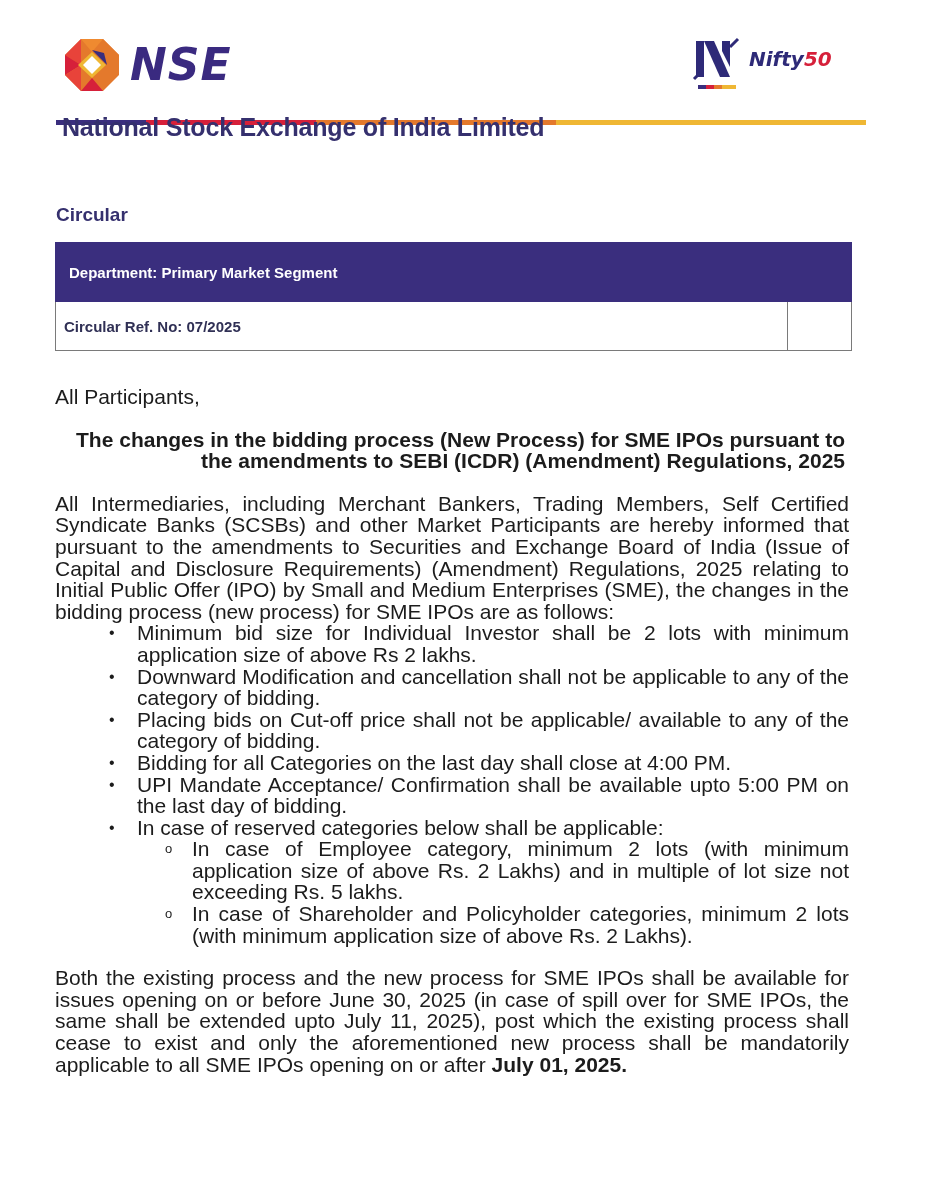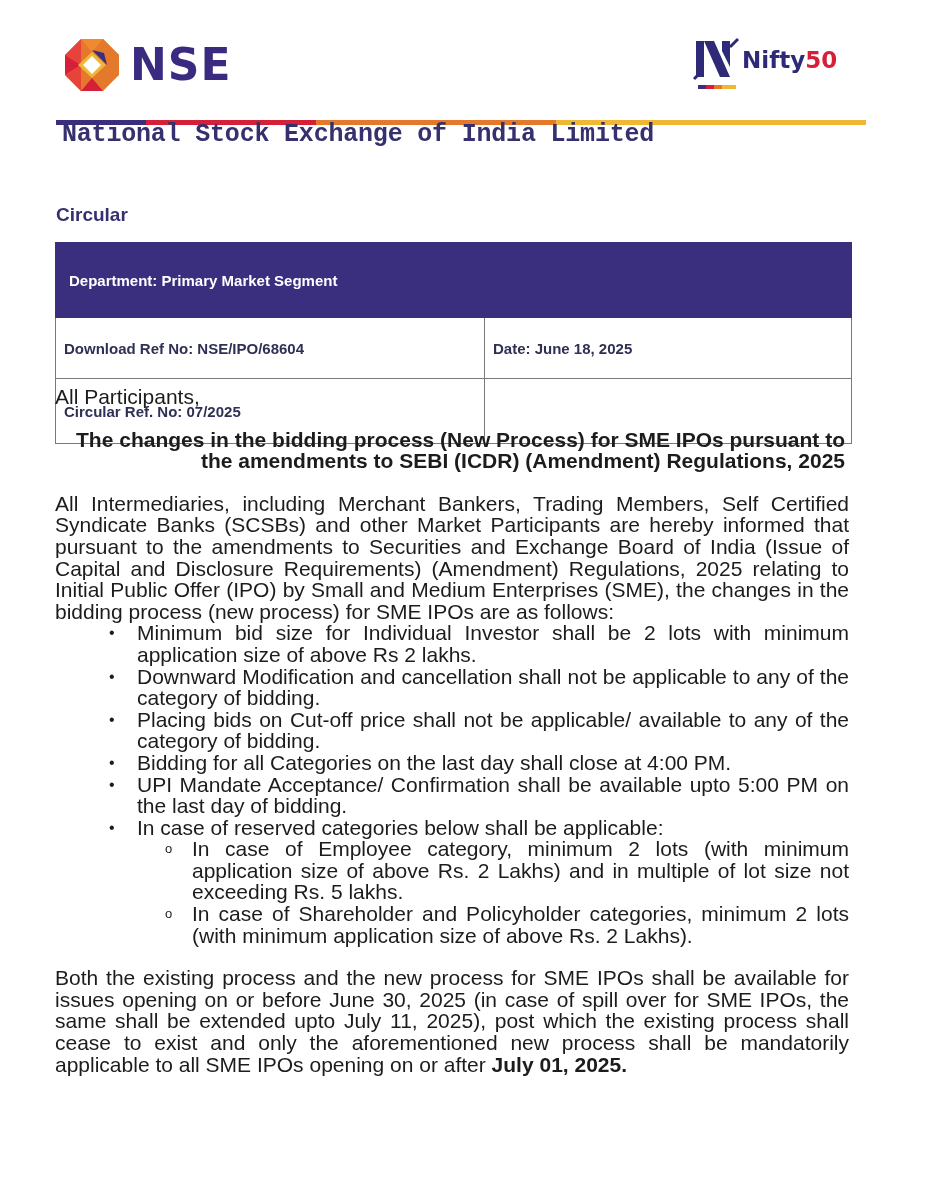--- a/index.html
+++ b/index.html
@@ -1,44 +1,44 @@
 <!DOCTYPE html>
 <html><head>
 <meta charset="utf-8">
 <style>
   html, body { margin: 0; padding: 0; background: #ffffff; }
   body { width: 927px; height: 1200px; position: relative; overflow: hidden;
          font-family: "Liberation Sans", "DejaVu Sans", sans-serif; color: #1a1a1a; }
 
-  .header { position: absolute; left: 0; top: 0; width: 927px; height: 130px; }
+  .header { position: absolute; left: 0; top: 0; width: 927px; height: 130px; font-style: italic; }
   .nse-logo { position: absolute; left: 64px; top: 38px; display: flex; align-items: center; }
   .nse-logo svg { width: 56px; height: 54px; }
   .nse-word { margin-left: 10px; font-family: "DejaVu Sans", sans-serif; font-weight: bold;
               font-size: 44px; color: #3a2a80; letter-spacing: 1px; line-height: 1; }
 
   .nifty-logo { position: absolute; left: 692px; top: 37px; display: flex; align-items: flex-start; }
   .nifty-mark { position: relative; width: 50px; height: 55px; }
   .nifty-mark svg { width: 48px; height: 44px; }
   .nifty-mark .stripe { position: absolute; left: 6px; top: 48px; height: 4px; width: 38px; display: flex; }
-  .nifty-word { margin-left: 0; margin-top: 12px; font-family: "DejaVu Sans", sans-serif;
-                font-weight: bold; font-size: 23px; line-height: 1; }
+  .nifty-word { margin-left: 7px; margin-top: 12px; font-family: "DejaVu Sans", sans-serif;
+                font-weight: bold; font-size: 20px; line-height: 1; }
   .nifty-word .n1 { color: #2e2a78; }
   .nifty-word .n2 { color: #d6203a; }
 
   .color-bar { position: absolute; left: 56px; top: 120px; width: 810px; height: 5px; display: flex; }
   .color-bar span { display: block; height: 100%; }
 
-  .org-title { position: absolute; left: 62px; top: 120px; font-size: 25px; font-weight: bold;
-               color: #35306e; letter-spacing: -0.2px; font-family: Liberation Mono, monospace; }
+  .org-title { position: absolute; left: 62px; top: 113px; font-size: 25px; font-weight: bold;
+               color: #35306e; letter-spacing: -0.2px; }
 
   .circular-label { position: absolute; left: 56px; top: 204px; font-size: 19px; font-weight: bold; color: #35306e; }
 
   .info-table { position: absolute; left: 55px; top: 242px; width: 797px; border-collapse: collapse;
                 font-size: 15px; }
-  .info-table td { border: 1px solid #7a7a7a; padding: 16px 8px; color: #303055; font-weight: bold; }
+  .info-table td { border: 1px solid #7a7a7a; padding: 8px 8px; color: #303055; font-weight: bold; }
   .info-table .dept td { background: #3a2e7e; color: #ffffff; height: 42px; border-color: #3a2e7e; padding-left: 13px; }
   .info-table .row td { height: 28px; }
   .info-table .row2 td { height: 32px; }
 
   .content { position: absolute; left: 55px; top: 386px; width: 794px; font-size: 21px; line-height: 21.6px; color: #1c1c1c; }
   .salutation { margin: 0 0 21px 0; }
   .subject { text-align: right; font-weight: bold; margin: 0 0 21px 0; padding: 0 4px; }
   .para { text-align: justify; margin: 0; }
   ul.bullets { margin: 0; padding-left: 82px; list-style: none; }
   ul.bullets > li { position: relative; text-align: justify; }
@@ -99,24 +99,20 @@
 </div>
 
 <div class="org-title">National Stock Exchange of India Limited</div>
 <div class="circular-label">Circular</div>
 
 <table class="info-table">
   <tbody>
       <tr class="dept">
     <td colspan="2">Department: Primary Market Segment</td>
   </tr>
-  <tr class="row">
-    <td style="width:412px">Download Ref No: NSE/IPO/68604</td>
-    <td>Date: June 18, 2025</td>
-  </tr>
   <tr class="row2">
     <td>Circular Ref. No: 07/2025</td>
     <td></td>
   </tr>
 </tbody>
   </table>
 
 <div class="content">
   <p class="salutation">All Participants,</p>
   <p class="subject">The changes in the bidding process (New Process) for SME IPOs pursuant to the amendments to SEBI (ICDR) (Amendment) Regulations, 2025</p>

